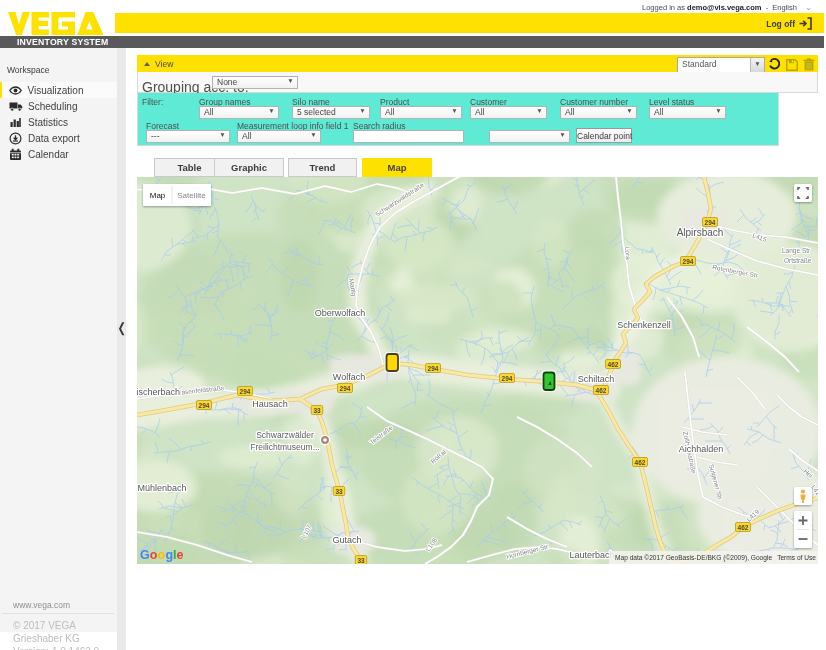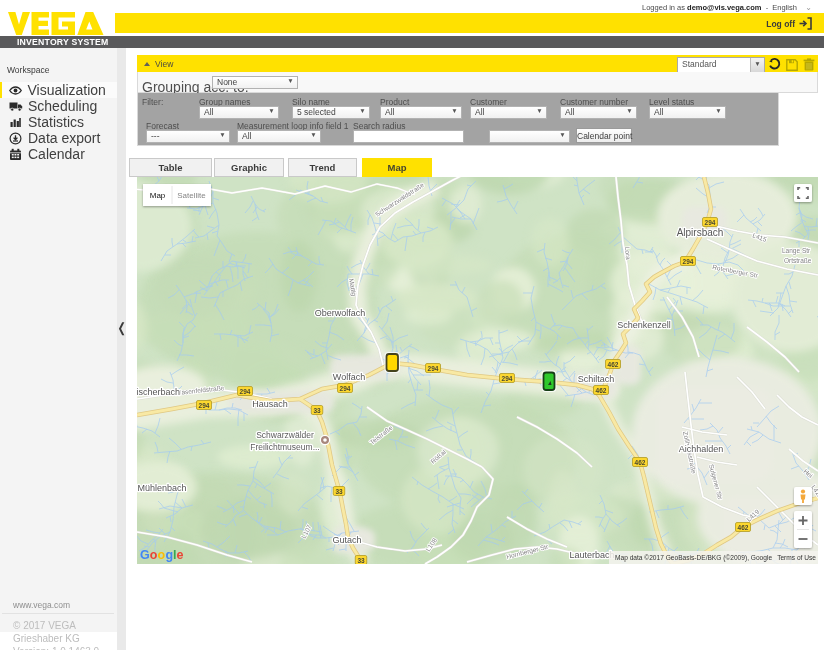--- a/index.html
+++ b/index.html
@@ -6,39 +6,39 @@
 .login{position:absolute;top:3px;right:14px;font-size:7.5px;color:#4a4a4a}
 .login b{color:#222}
 .vegalogo{position:absolute;left:8px;top:12px}
 .topyellow{position:absolute;left:115px;top:13px;width:709px;height:20px;background:#ffe100}
 .logoff{position:absolute;right:12px;top:4px;font-size:8.5px;font-weight:bold;color:#3c3c3b;display:flex;align-items:center;gap:4px}
 .darkbar{position:absolute;left:0;top:36px;width:824px;height:11.5px;background:#59595b;color:#ffffff;font-size:8.7px;font-weight:bold;letter-spacing:0.2px;padding-left:17px;line-height:12px}
 .sidebar{position:absolute;left:0;top:48px;width:117px;height:584px;background:#f4f4f4}
 .workspace{position:absolute;left:7px;top:17px;font-size:8.5px;color:#3a3a3a}
 .mitem{position:absolute;left:0;width:117px;height:16px;display:flex;align-items:center}
 .mitem svg{position:absolute;left:9px}
-.mitem span{position:absolute;left:28px;font-size:14px;color:#3f3f3f}
+.mitem span{position:absolute;left:28px;font-size:10px;color:#3f3f3f}
 .mactive{background:#fbfbfb;border-left:2.5px solid #ffe100}
 .mactive svg{left:6.5px}
 .mactive span{left:25.5px}
 .vfoot1{position:absolute;left:13px;top:552px;font-size:8.5px;color:#8f8f8f}
 .vline{position:absolute;left:2px;top:565px;width:112px;border-top:1px solid #e2e2e2}
 .vfoot2{position:absolute;left:13px;top:571px;font-size:10px;color:#bdbdbd;line-height:13px}
 .strip{position:absolute;left:117px;top:48px;width:9px;height:602px;background:#e9e9e9}
 .chev{position:absolute;left:117.5px;top:322px;font-size:10px;color:#3a3a3a;transform:scaleY(1.3)}
 .viewhdr{position:absolute;left:137px;top:55px;width:681px;height:16.5px;background:#ffe100}
 .viewhdr .tri{position:absolute;left:7px;top:6.5px;width:0;height:0;border-left:3.5px solid transparent;border-right:3.5px solid transparent;border-bottom:4.5px solid #62625a}
 .viewhdr .vt{position:absolute;left:18px;top:4px;font-size:8.5px;color:#4c4c40}
 .stddd{position:absolute;left:540px;top:2px;width:88px;height:16px;background:#ffffff;border:1px solid #a9a9a9;display:flex}
 .stddd .t{flex:1;font-size:8.5px;color:#555;padding:1px 0 0 4px}
 .stddd .a{width:14px;background:linear-gradient(#f4f4f4,#d8d8d8);color:#555;font-size:6.5px;text-align:center;line-height:11px;border-left:1px solid #bbb}
 .hicon{position:absolute;top:1.5px}
 .grouprow{position:absolute;left:137px;top:71.5px;width:681px;height:21.5px;background:#f8f8f8;border:1px solid #d9d9d9;border-top:none}
 .grouprow label{position:absolute;left:4px;top:7px;font-size:14px;color:#4e4e4e}
-.filterbox{position:absolute;left:137px;top:93px;width:642px;height:53px;background:#a3a3a3;border:1px solid #d9d9d9;border-top:none}
+.filterbox{position:absolute;left:137px;top:93px;width:642px;height:53px;background:#5eead4;border:1px solid #d9d9d9;border-top:none}
 .flabel{position:absolute;font-size:8.5px;color:#4e4e4e;white-space:nowrap}
 .dd{position:absolute;background:linear-gradient(#ffffff,#f1f1f1);border:1px solid #b2b2b2;display:flex;}
 .dd .ddt{flex:1;color:#444;padding-left:4px;white-space:nowrap;overflow:hidden}
 .dd .dda{width:13px;color:#555;font-size:6.5px;text-align:center}
 .tin{position:absolute;background:#ffffff;border:1px solid #b2b2b2}
 .sbtn{position:absolute;background:linear-gradient(#fdfdfd,#ededed);border:1px solid #9a9a9a;font-size:8.5px;color:#3c3c3c;text-align:center;padding-top:2px;white-space:nowrap}
 .tab{position:absolute;top:158px;height:19px;background:#f1f1f1;border:1px solid #c9c9c9;font-size:9.5px;font-weight:bold;color:#3b3b3b;text-align:center;line-height:17.5px}
 .tabactive{background:#ffe100;border-color:#ffe100;color:#46462e}
 .map{position:absolute;left:137px;top:177px}
 svg text{font-family:"Liberation Sans",sans-serif}
@@ -200,21 +200,21 @@
       <span class="dda">▼</span>
     </div>
   <div class="tin" style="left:215px;top:37px;width:111px;height:13px"></div>
   <div class="dd" style="left:351px;top:37px;width:81px;height:13px">
       <span class="ddt" style="font-size:8.5px"></span>
       <span class="dda">▼</span>
     </div>
   <div class="sbtn" style="left:438px;top:35px;width:56px;height:15px">Calendar point</div>
 </div>
 
-<div class="tab" style="left:129px;width:83px">Table</div>
+<div class="tab" style="left:154px;width:71px">Table</div>
 <div class="tab" style="left:214px;width:70px">Graphic</div>
 <div class="tab" style="left:288px;width:69px">Trend</div>
 <div class="tab tabactive" style="left:362px;width:70px">Map</div>
 
 <svg class="map" width="681" height="387" viewBox="0 0 681 387">
 
 <defs>
 <filter id="bl" x="-60%" y="-60%" width="220%" height="220%">
         <feGaussianBlur stdDeviation="4"></feGaussianBlur>
       </filter>

